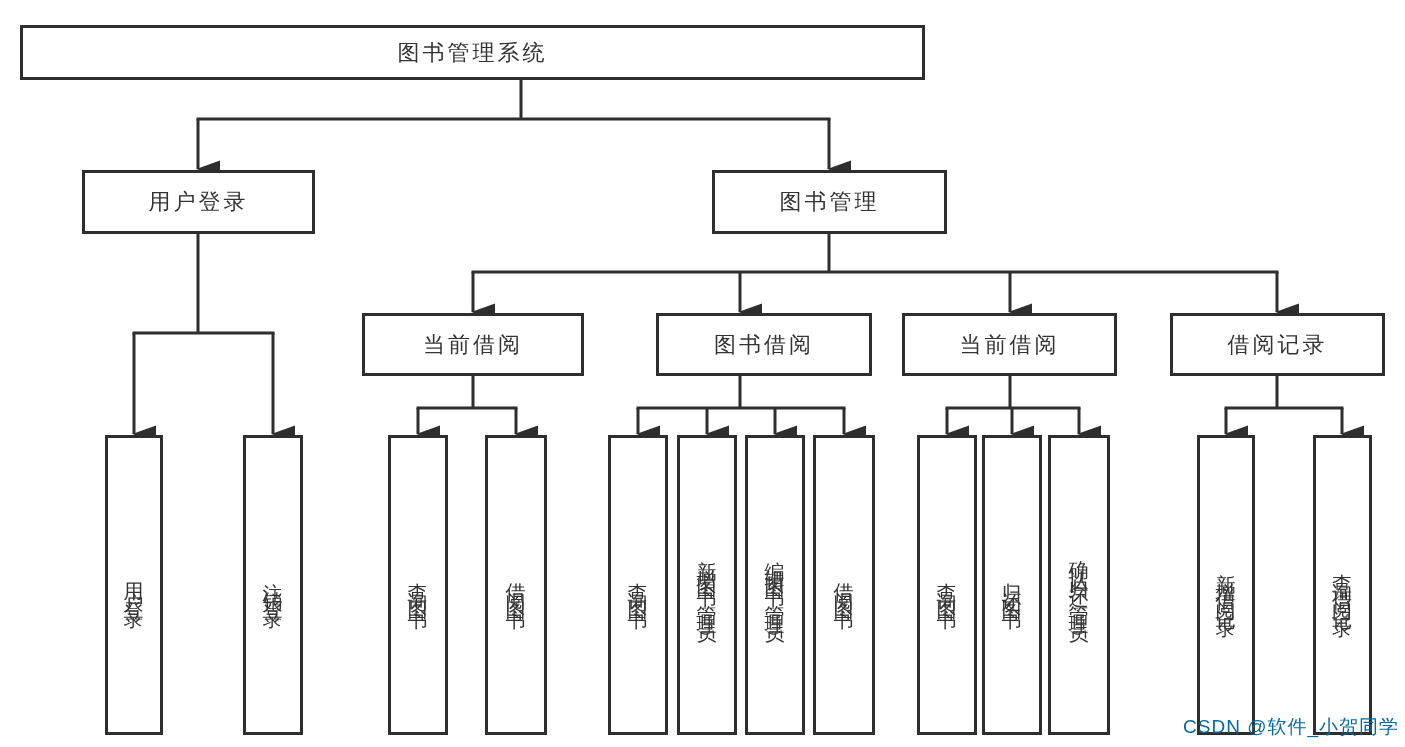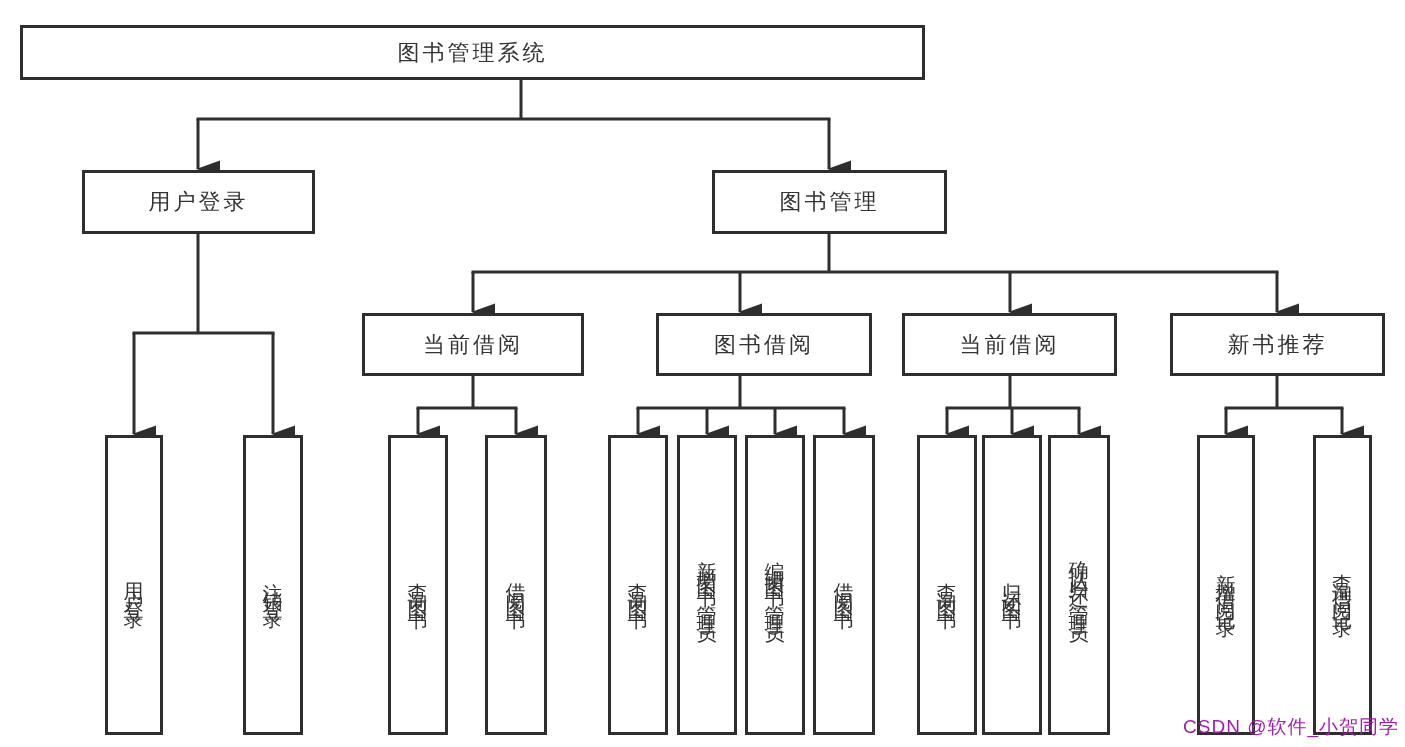--- a/index.html
+++ b/index.html
@@ -39,21 +39,21 @@
     letter-spacing: 9px;
     line-height: 1;
   }
   .watermark {
     position: absolute;
     top: 714px;
     right: 6px;
     z-index: 10;
     font-size: 19px;
     letter-spacing: 1px;
-    color: #a21caf;
+    color: #0369a1;
     white-space: nowrap;
     text-align: center;
   }
 </style>
 </head>
 <body>
 
 <div class="canvas">
 
   <svg class="wires" width="1405" height="747" viewBox="0 0 1405 747" xmlns="http://www.w3.org/2000/svg">
@@ -97,21 +97,21 @@
   </svg>
 
   <div class="node hbox" style="left:20px; top:25px; width:905px; height:55px;">图书管理系统</div>
 
   <div class="node hbox" style="left:82px; top:170px; width:233px; height:64px;">用户登录</div>
   <div class="node hbox" style="left:712px; top:170px; width:235px; height:64px;">图书管理</div>
 
   <div class="node hbox" style="left:362px; top:313px; width:222px; height:63px;">当前借阅</div>
   <div class="node hbox" style="left:632px; top:313px; width:216px; height:63px;margin-left:24px;">图书借阅</div>
   <div class="node hbox" style="left:902px; top:313px; width:215px; height:63px;">当前借阅</div>
-  <div class="node hbox" style="left:1170px; top:313px; width:215px; height:63px;">新书推荐</div>
+  <div class="node hbox" style="left:1170px; top:313px; width:215px; height:63px;">借阅记录</div>
 
   <div class="node vbox" style="left:105px; top:435px; width:58px; height:300px;">用户登录</div>
   <div class="node vbox" style="left:243px; top:435px; width:60px; height:300px;">注销登录</div>
 
   <div class="node vbox" style="left:388px; top:435px; width:60px; height:300px;">查询图书</div>
   <div class="node vbox" style="left:485px; top:435px; width:62px; height:300px;">借阅图书</div>
 
   <div class="node vbox" style="left:608px; top:435px; width:60px; height:300px;">查询图书</div>
   <div class="node vbox" style="left:677px; top:435px; width:60px; height:300px;">新增图书（管理员）</div>
   <div class="node vbox" style="left:745px; top:435px; width:60px; height:300px;">编辑图书（管理员）</div>

